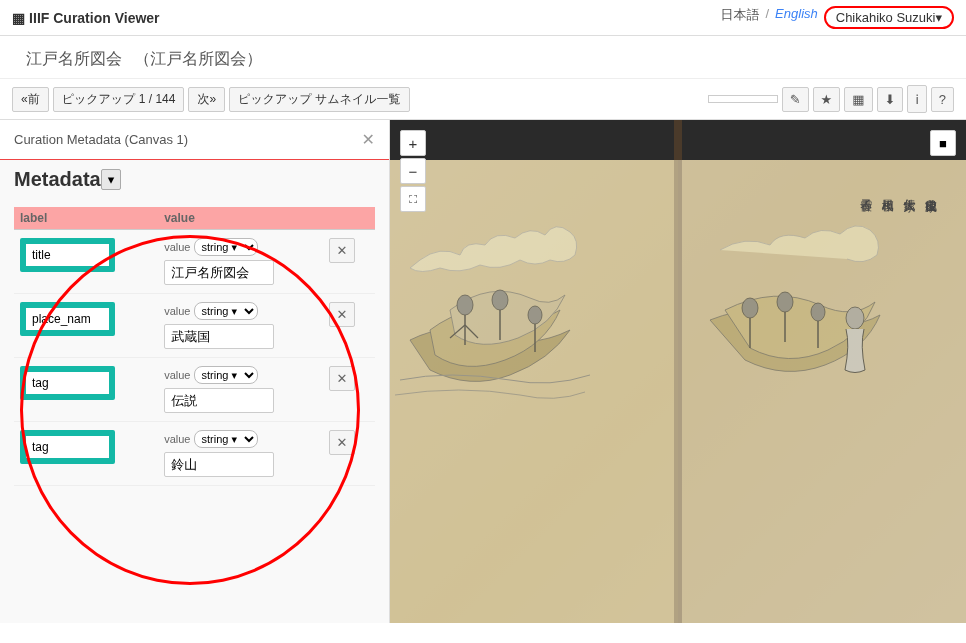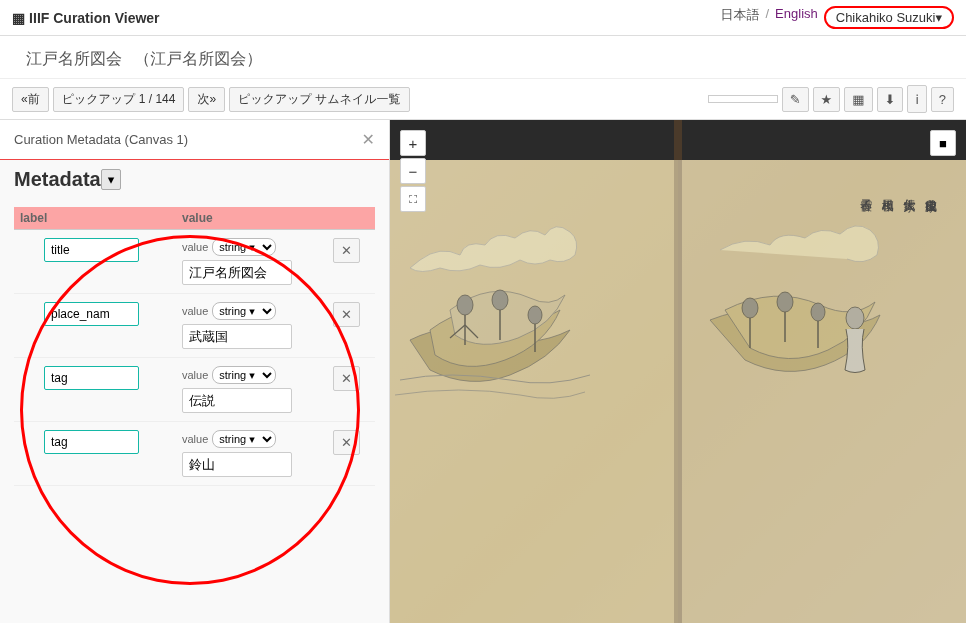--- a/index.html
+++ b/index.html
@@ -8,21 +8,21 @@
     
     #topbar {
       display: flex; align-items: center; justify-content: space-between;
       padding: 6px 12px; border-bottom: 1px solid #ddd; background: #fff;
     }
     #topbar-left { display: flex; align-items: center; gap: 8px; }
     #topbar-logo { font-size: 14px; font-weight: bold; color: #333; }
     #topbar-right { display: flex; align-items: flex-start; gap: 6px; font-size: 13px; }
     #lang-ja { color: #555; cursor: pointer; }
     #lang-sep { color: #999; }
-    #lang-en { color: #701a75; cursor: pointer; }
+    #lang-en { color: #3b82f6; cursor: pointer; font-style: italic; }
     #user-btn {
       border: 2px solid red; border-radius: 20px; padding: 2px 10px;
       color: #333; cursor: pointer; font-size: 13px; background: #fff;
     }
 
     
     #page-title-bar {
       padding: 8px 20px; border-bottom: 1px solid #eee;
       font-size: 22px; font-weight: bold; color: #333;
     }
@@ -79,22 +79,22 @@
     #metadata-table-wrap { padding: 8px 14px; }
     .meta-table { width: 100%; border-collapse: collapse; }
     .meta-table th {
       text-align: left; font-size: 12px; color: #666;
       border-bottom: 1px solid #ccc; padding: 4px 6px;
       background: #fca5a5;
     }
     .meta-row { border-bottom: 1px solid #eee; }
     .meta-row td { padding: 8px 6px; vertical-align: top; }
     .label-cell input {
-      border: 1px solid #14b8a6; padding: 4px 6px; font-size: 12px;
-      width: 95px; background: #fff; border-radius: 2px; margin-left: 24px;
+      border: 6px solid #14b8a6; padding: 4px 6px; font-size: 12px;
+      width: 95px; background: #fff; border-radius: 2px;
     }
     .value-cell { display: flex; flex-direction: column; gap: 4px; }
     .value-top { display: flex; align-items: center; gap: 4px; }
     .value-type-label { font-size: 11px; color: #666; }
     .value-type-select {
       border: 1px solid #bbb; background: #fff; font-size: 11px;
       padding: 1px 2px; border-radius: 8px; cursor: pointer;
     }
     .value-input {
       border: 1px solid #ccc; padding: 4px 6px; font-size: 13px;

